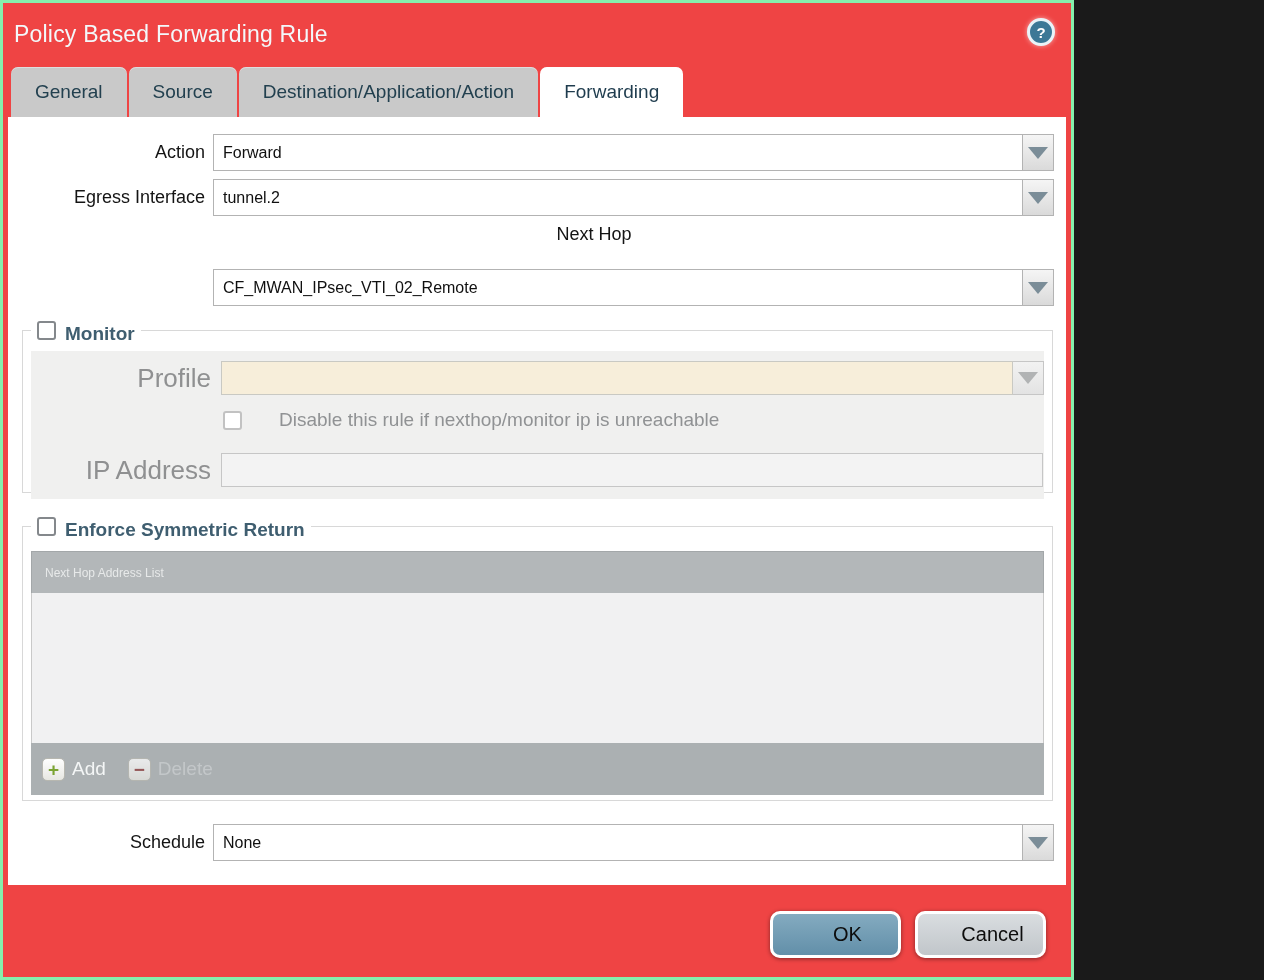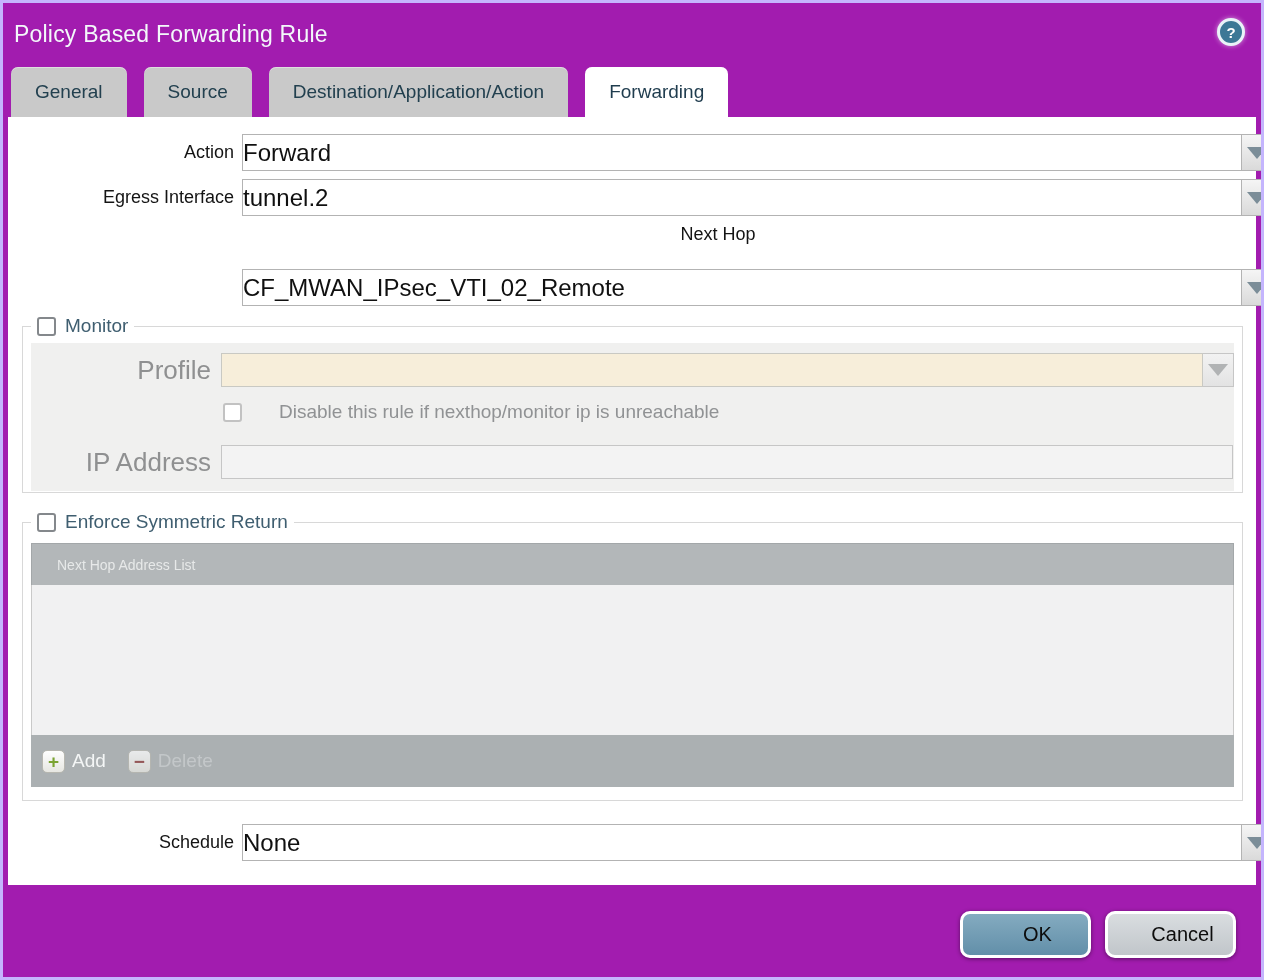--- a/index.html
+++ b/index.html
@@ -1,86 +1,86 @@
 <!DOCTYPE html>
 <html><head>
 <meta charset="utf-8">
 <style>
   * { margin:0; padding:0; box-sizing:border-box; font-family:"Liberation Sans", sans-serif; }
   html,body { width:1264px; height:980px; background:#1a1a1a; }
   .dialog {
-    width:1264px; height:980px;
-    background:#a21caf;
-    border:3px solid #c4b5fd;
+    width:1074px; height:980px;
+    background:#ef4444;
+    border:3px solid #86efac;
     position:relative;
     overflow:hidden;
   }
   
   .titlebar { height:64px; position:relative; }
   .title {
     position:absolute; left:11px; top:18px;
     color:#f3f8fa; font-size:23px; letter-spacing:.2px;
   }
   .help-icon {
     position:absolute; right:16px; top:15px;
     width:28px; height:28px; border-radius:50%;
     background:#3c7896;
     border:3px solid #eaf3f8;
     box-shadow:0 0 5px rgba(255,255,255,.55);
     color:#ffffff; font-size:15px; font-weight:bold;
     display:flex; align-items:center; justify-content:center;
     cursor:pointer;
   }
   
-  .tabs { height:50px; padding-left:8px; display:flex; gap:17px; }
+  .tabs { height:50px; padding-left:8px; display:flex; gap:2px; }
   .tab {
     height:50px; padding:0 24px;
     background:#c9c9c9;
     border-radius:7px 7px 0 0;
     display:flex; align-items:center; justify-content:center;
     color:#22404f; font-size:19px;
     box-shadow:inset 0 1px 0 rgba(255,255,255,.4);
     cursor:pointer; white-space:nowrap;
   }
   .tab.active { background:#ffffff; color:#1f3c4e; }
   
   .content {
     position:relative;
     margin:0 5px; height:768px;
     background:#ffffff;
   }
-  .row { position:absolute; left:0; width:100%; display:flex; align-items:center;margin-left:29px; }
+  .row { position:absolute; left:0; width:100%; display:flex; align-items:center; }
   .row .lbl {
     width:205px; padding-right:8px; text-align:right;
     font-size:18px; color:#141414; flex:0 0 205px;
   }
   .fieldwrap { flex:1; margin-right:12px; display:flex; height:37px; }
   .fieldval {
     flex:1; background:#ffffff; border:1px solid #b3b3b3;
-    display:flex; align-items:center; 
-    font-size:24px; color:#101010;
+    display:flex; align-items:center; padding-left:9px;
+    font-size:16px; color:#101010;
   }
   .dropbtn {
     width:31px; background:linear-gradient(#f5f5f5,#dadada);
     border:1px solid #b3b3b3; border-left:none;
     display:flex; align-items:center; justify-content:center;
     cursor:pointer;
   }
   .tri { width:0; height:0; border-left:10px solid transparent; border-right:10px solid transparent; border-top:12px solid #7b8d98; }
   .tri.dim { border-top-color:#b1b3b4; }
   
   fieldset {
     position:absolute; left:14px; right:13px;
     border:1px solid #d8d8d8;
   }
   legend {
     margin-left:8px; padding:0 6px;
     display:flex; align-items:center; gap:9px;
   }
-  .legend-text { font-size:19px; font-weight:normal; color:#3f5e70; }
+  .legend-text { font-size:19px; font-weight:bold; color:#3f5e70;margin-top:8px; }
   .cb {
     width:19px; height:19px; background:#ffffff;
     border:2px solid #84888c; border-radius:3px; cursor:pointer; flex:0 0 19px;
   }
   .cb.dim { border-color:#c2c2c2; }
   .gray-panel {
     position:relative; margin:6px 8px 8px; height:148px;
     background:#f0f0ef;
   }
   .gp-row { position:absolute; left:0; width:100%; display:flex; align-items:center; }
@@ -95,22 +95,22 @@
     flex:1; height:34px; background:#f3f3f3; border:1px solid #c6c6c6;
     margin-right:1px;
   }
   .dropbtn.dim { background:linear-gradient(#f2f2f2,#e3e3e3); border-color:#c6c6c6; cursor:default; }
   .cb-label { font-size:19px; color:#909294; margin-left:13px; }
   
   .nh-table { margin:10px 8px 14px; }
   .nh-head {
     height:42px; background:#b3b7b9;
     border:1px solid #a3a7a9; border-bottom:none;
-    display:flex; align-items:center; padding-left:25px;
-    color:#e7e9e9; font-size:14px;
+    display:flex; align-items:center; padding-left:13px;
+    color:#e7e9e9; font-size:12px;
   }
   .nh-body { height:150px; background:#f1f1f2; border-left:1px solid #c9c9c9; border-right:1px solid #c9c9c9; }
   .nh-foot {
     height:52px; background:#abb0b2;
     display:flex; align-items:center; padding-left:11px; gap:22px;
   }
   .tbl-btn { display:flex; align-items:center; gap:7px; cursor:pointer; }
   .tbl-btn.disabled { cursor:default; }
   .mini-icon {
     width:23px; height:23px; border-radius:5px;

